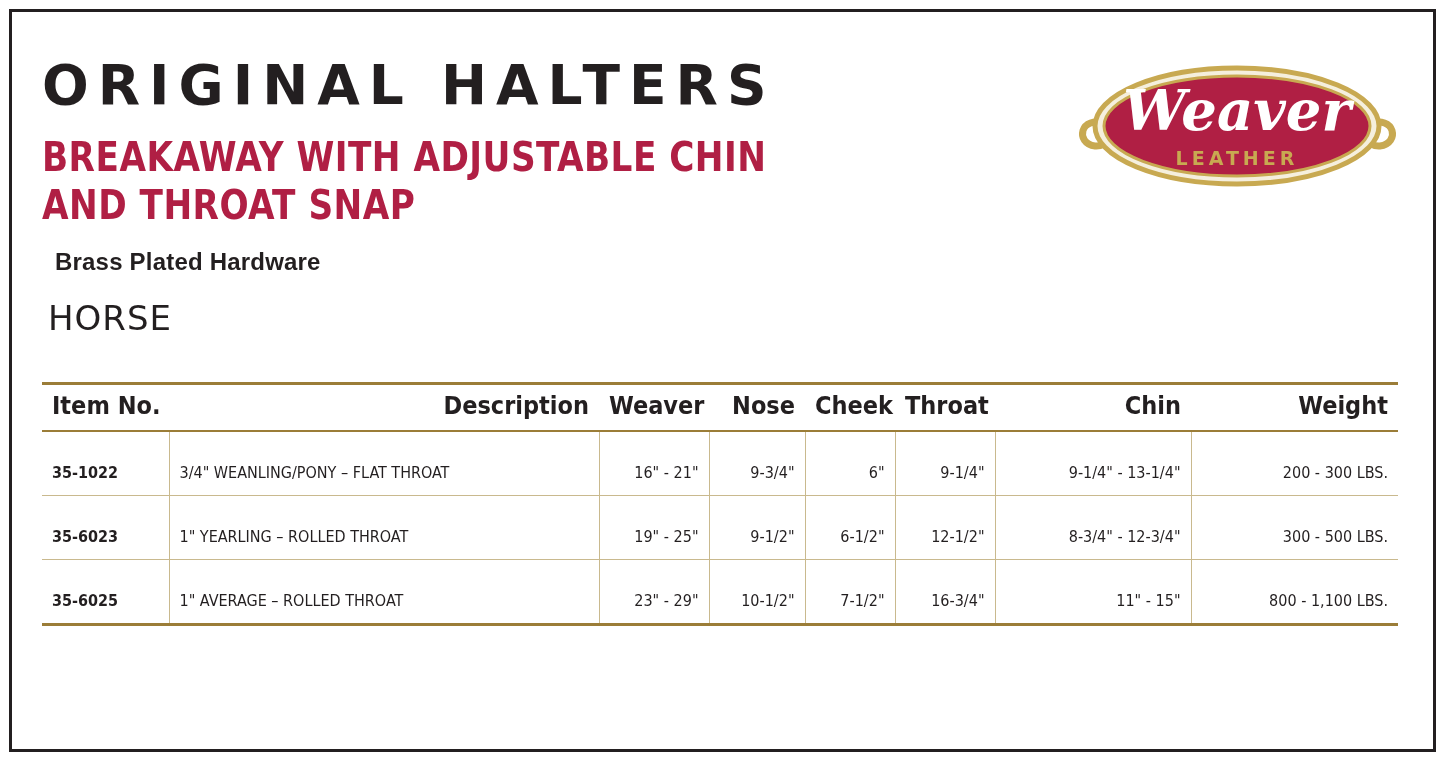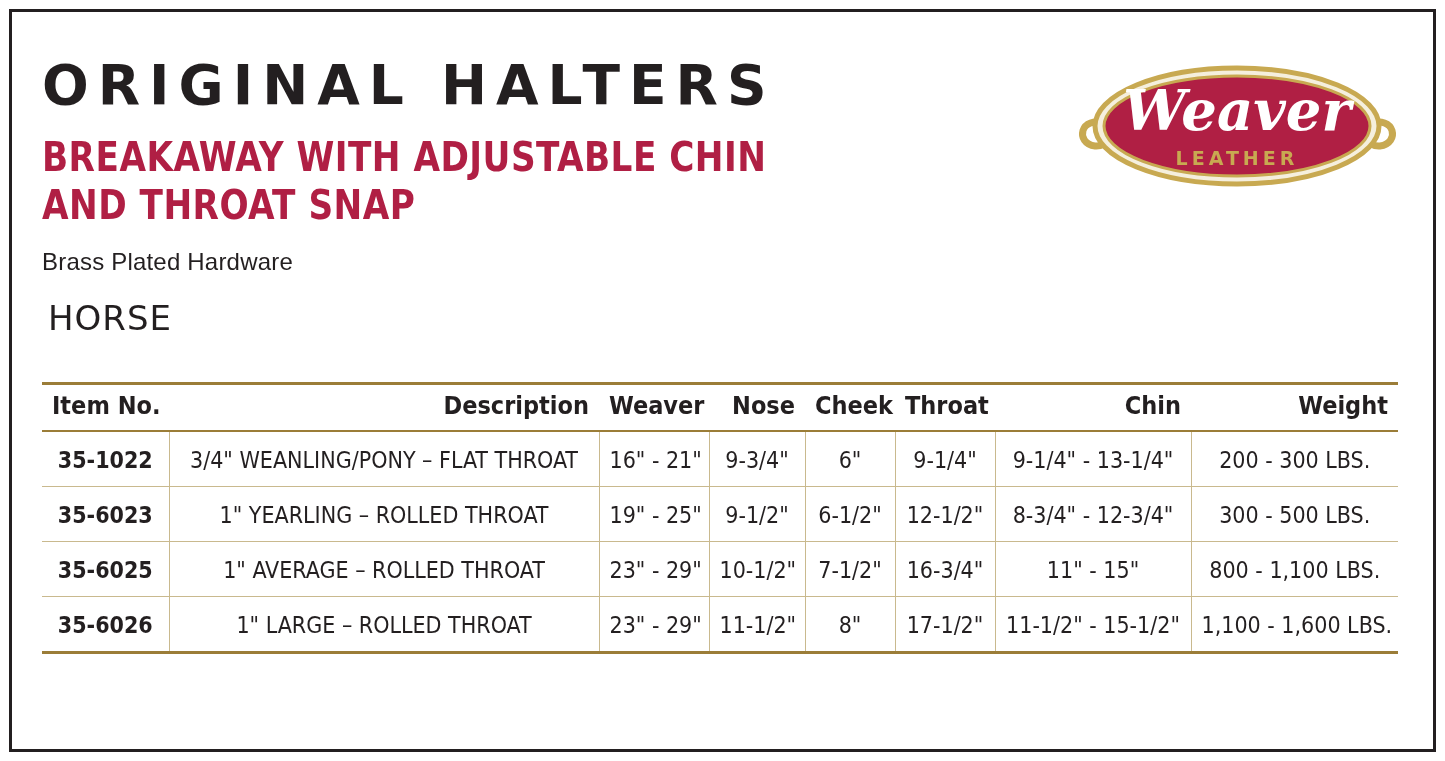--- a/index.html
+++ b/index.html
@@ -58,22 +58,23 @@
     line-height: 1.18;
     margin: 20px 0 0 0;
     max-width: 820px;
     transform: scaleX(0.93);
     transform-origin: left center;
   }
   .title-hardware {
     font-family: "Liberation Sans", sans-serif;
     font-size: 24px;
     color: #231f20;
-    margin: 18px 0 0 0;
+    margin: 18px 0 0 13px;
     letter-spacing: 0.2px;
+    font-weight: bold;
   }
   .title-section {
     font-family: "DejaVu Sans", sans-serif;
     font-weight: normal;
     font-size: 34px;
     letter-spacing: 1px;
     color: #231f20;
     margin: 22px 0 0 6px;
   }
 
@@ -111,27 +112,26 @@
     padding: 6px 10px 10px 10px;
     text-align: right;
     border: none;
     white-space: nowrap;
   }
   thead tr { border-top: 3px solid #9b7d38; border-bottom: 2px solid #9b7d38; }
   thead th { border-bottom: 2px solid #9b7d38; border-top: 3px solid #9b7d38; }
 
   table.spec td {
     font-family: "DejaVu Sans Condensed", "DejaVu Sans", sans-serif;
-    font-size: 23px;
-    color: #231f20;
-    padding: 15px 10px 13px 10px;
+    font-size: 16px;
+    color: #231f20;
+    padding: 31px 10px 13px 10px;
     border-bottom: 1px solid #c9b98e;
     white-space: nowrap;
     overflow: hidden;
-    text-align: center;
   }
   tbody tr:last-child td { border-bottom: 3px solid #9b7d38; }
 
   td.item {
     font-family: "DejaVu Sans", sans-serif;
     font-weight: bold;
     font-size: 27px;
     color: #b01f44;
     text-align: left;
     padding-left: 8px;
@@ -240,27 +240,17 @@
         <tr>
           <td class="item">35-6025</td>
           <td class="desc">1" AVERAGE – ROLLED THROAT</td>
           <td class="num">23" - 29"</td>
           <td class="num">10-1/2"</td>
           <td class="num">7-1/2"</td>
           <td class="num">16-3/4"</td>
           <td class="num">11" - 15"</td>
           <td class="weight">800 - 1,100 LBS.</td>
         </tr>
-        <tr>
-          <td class="item">35-6026</td>
-          <td class="desc">1" LARGE – ROLLED THROAT</td>
-          <td class="num">23" - 29"</td>
-          <td class="num">11-1/2"</td>
-          <td class="num">8"</td>
-          <td class="num">17-1/2"</td>
-          <td class="num">11-1/2" - 15-1/2"</td>
-          <td class="weight">1,100 - 1,600 LBS.</td>
-        </tr>
       </tbody>
     </table>
 
   </div>
 </div>
 
 </body></html>

